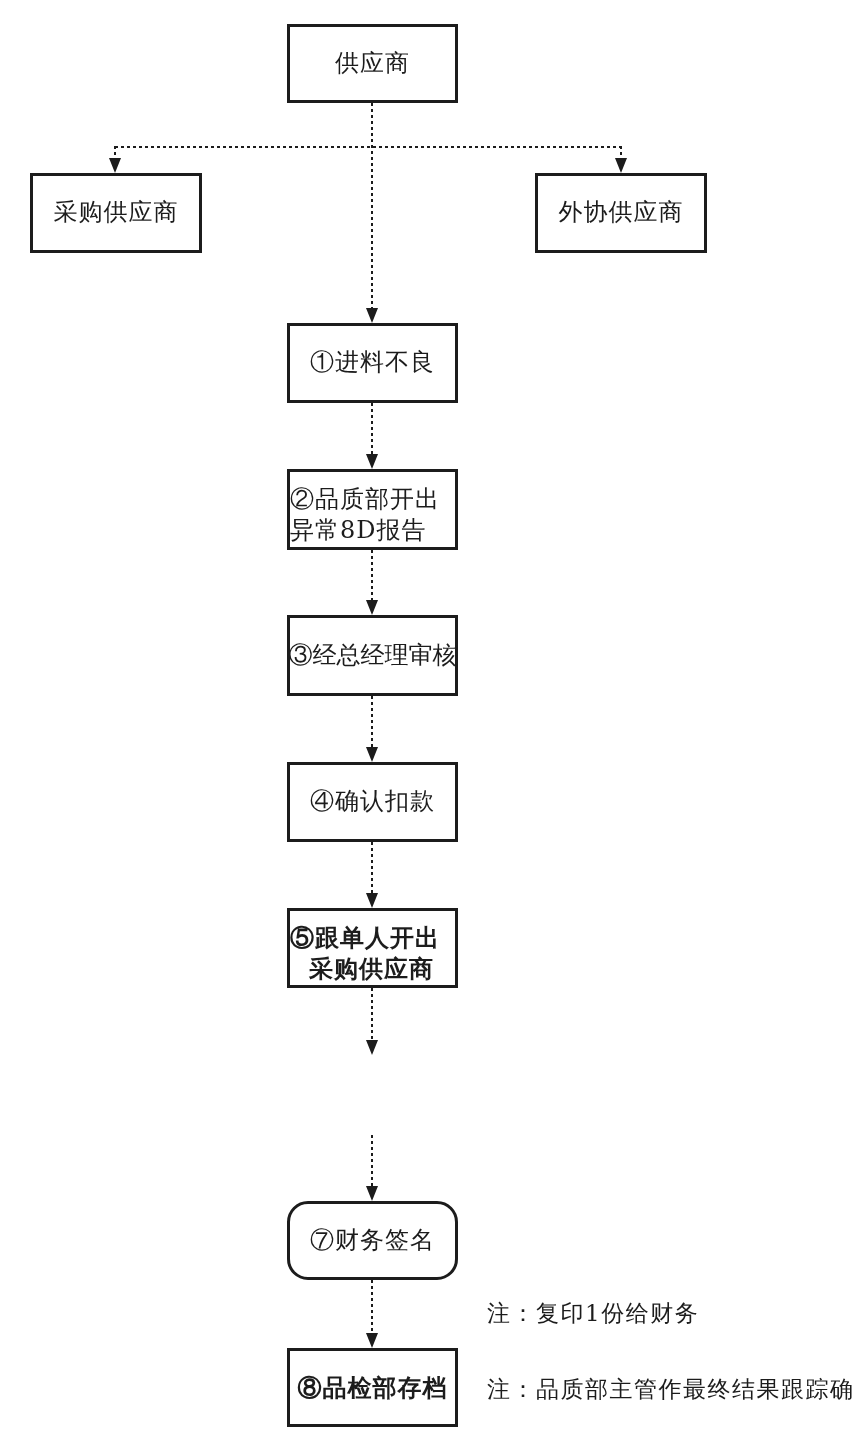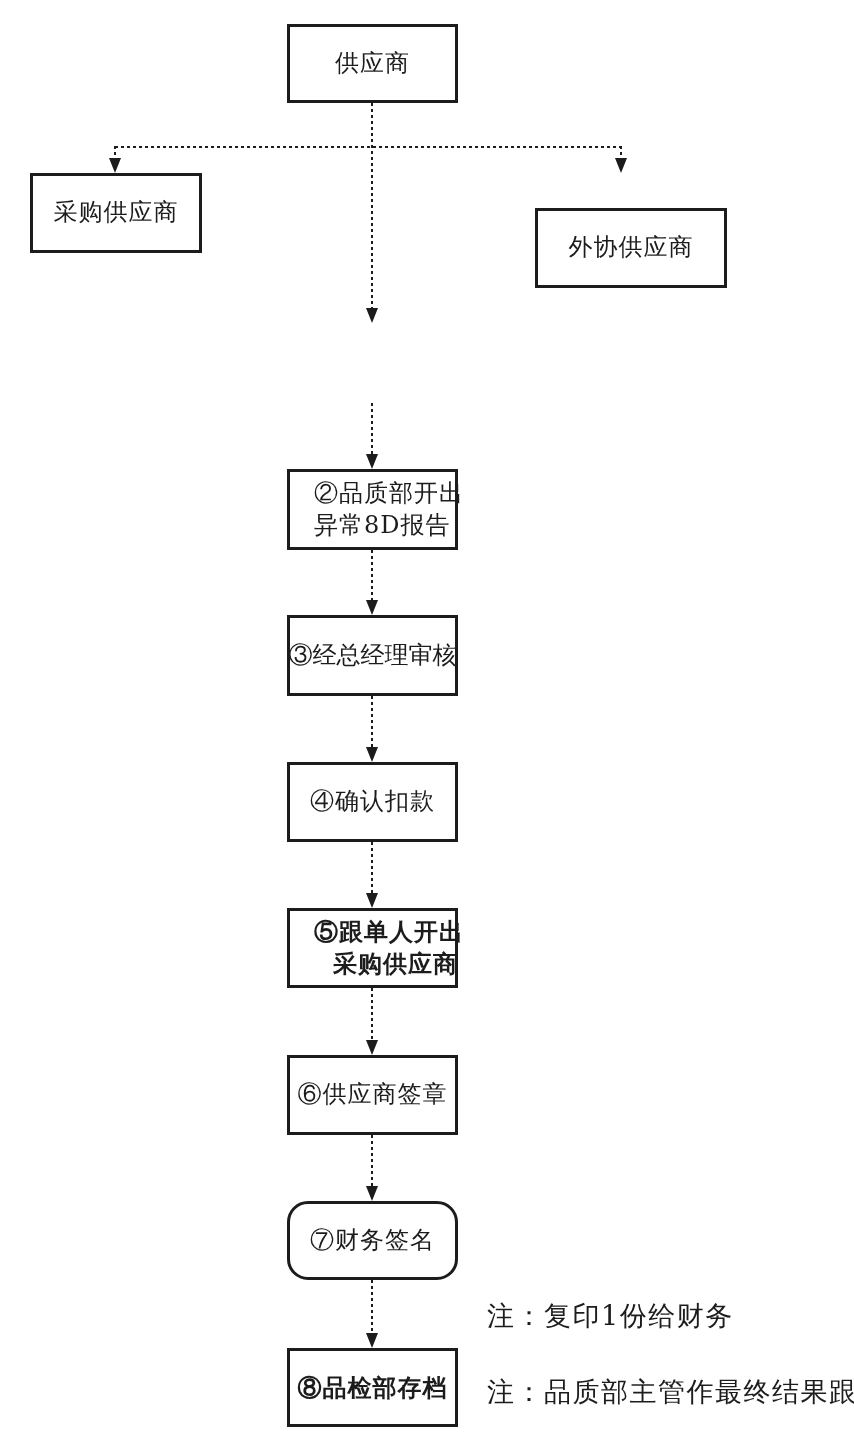--- a/index.html
+++ b/index.html
@@ -27,23 +27,23 @@
     justify-content: center;
     font-size: 24px;
     line-height: 1.32;
     letter-spacing: 1px;
     text-align: right;
     white-space: nowrap;
   }
   .box.two-line {
     flex-direction: column;
     align-items: flex-start;
-    justify-content: center;
+    justify-content: flex-end;
     text-align: left;
-    padding-left: 24px;
+    padding-left: 0;
   }
   .box.two-line .l2-indent {
     padding-left: 19px;
   }
   
   .vline {
     position: absolute;
     width: 2px;
     background-image: repeating-linear-gradient(to bottom, #1c1c1c 0px, #1c1c1c 3px, transparent 3px, transparent 6px);
   }
@@ -56,21 +56,21 @@
     position: absolute;
     width: 0;
     height: 0;
     border-left: 6px solid transparent;
     border-right: 6px solid transparent;
     border-top: 15px solid #1c1c1c;
   }
   
   .note {
     position: absolute;
-    font-size: 27px;
+    font-size: 23px;
     letter-spacing: 1.5px;
     white-space: nowrap;
     color: #1c1c1c;
   }
 </style>
 </head>
 <body>
 
 <div class="canvas">
 
@@ -103,38 +103,38 @@
   <div class="vline" style="left:371px; top:1135px; height:53px;"></div>
   <div class="arrow-down" style="left:366px; top:1186px;"></div>
 
   <div class="vline" style="left:371px; top:1280px; height:55px;"></div>
   <div class="arrow-down" style="left:366px; top:1333px;"></div>
 
   <div class="box" style="left:287px; top:24px; width:171px; height:79px;">供应商</div>
 
   <div class="box" style="left:30px; top:173px; width:172px; height:80px;">采购供应商</div>
 
-  <div class="box" style="left:535px; top:173px; width:192px; height:80px;margin-top:35px;">外协供应商</div>
+  <div class="box" style="left:535px; top:173px; width:172px; height:80px;">外协供应商</div>
 
+  <div class="box" style="left:287px; top:323px; width:171px; height:80px;">①进料不良</div>
 
   <div class="box two-line" style="left:287px; top:469px; width:171px; height:81px;">
     <span>②品质部开出</span>
     <span>异常8D报告</span>
   </div>
 
   <div class="box" style="left:287px; top:762px; width:171px; height:80px;">④确认扣款</div>
 
   <div class="box" style="left:287px; top:615px; width:171px; height:81px; letter-spacing:0;">③经总经理审核</div>
 
   <div class="box two-line" style="left:287px; top:908px; width:171px; height:80px;font-weight:bold;">
     <span>⑤跟单人开出</span>
     <span class="l2-indent">采购供应商</span>
   </div>
 
-  <div class="box" style="left:287px; top:1055px; width:171px; height:80px;">⑥供应商签章</div>
 
   <div class="box" style="left:287px; top:1201px; width:171px; height:79px;border-radius:21px;">⑦财务签名</div>
 
   <div class="box" style="left:287px; top:1348px; width:171px; height:79px;font-weight:bold;">⑧品检部存档</div>
 
   <div class="note" style="left:487px; top:1298px;">注：复印1份给财务</div>
 
   <div class="note" style="left:487px; top:1374px;">注：品质部主管作最终结果跟踪确认</div>
 
 </div>

